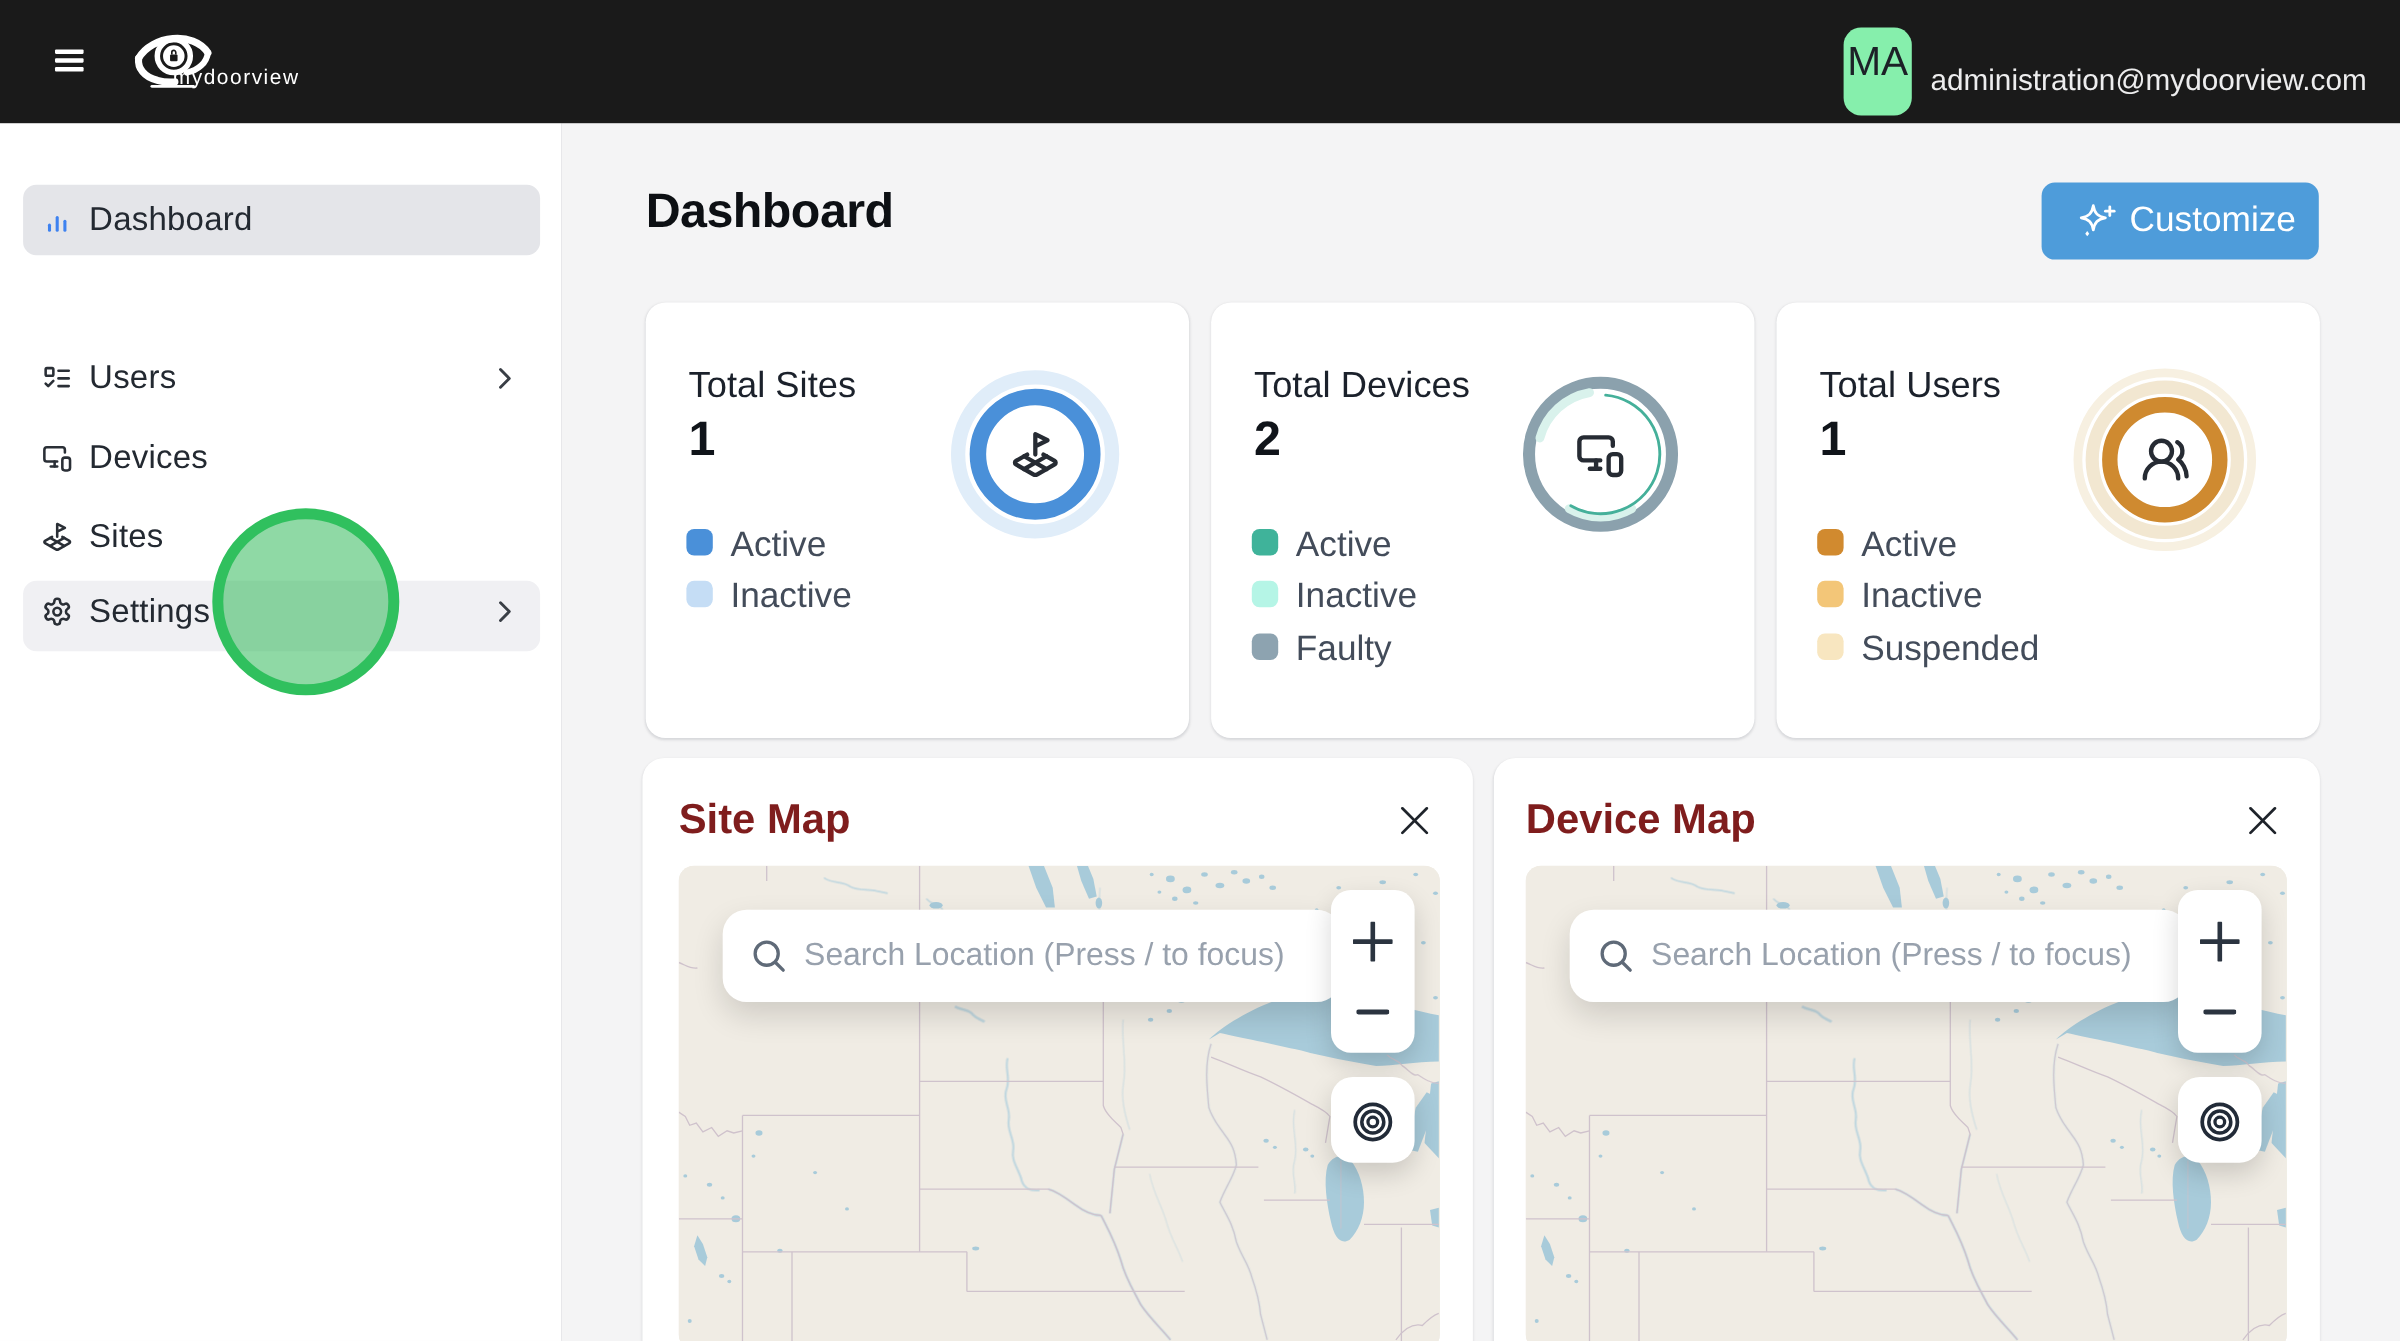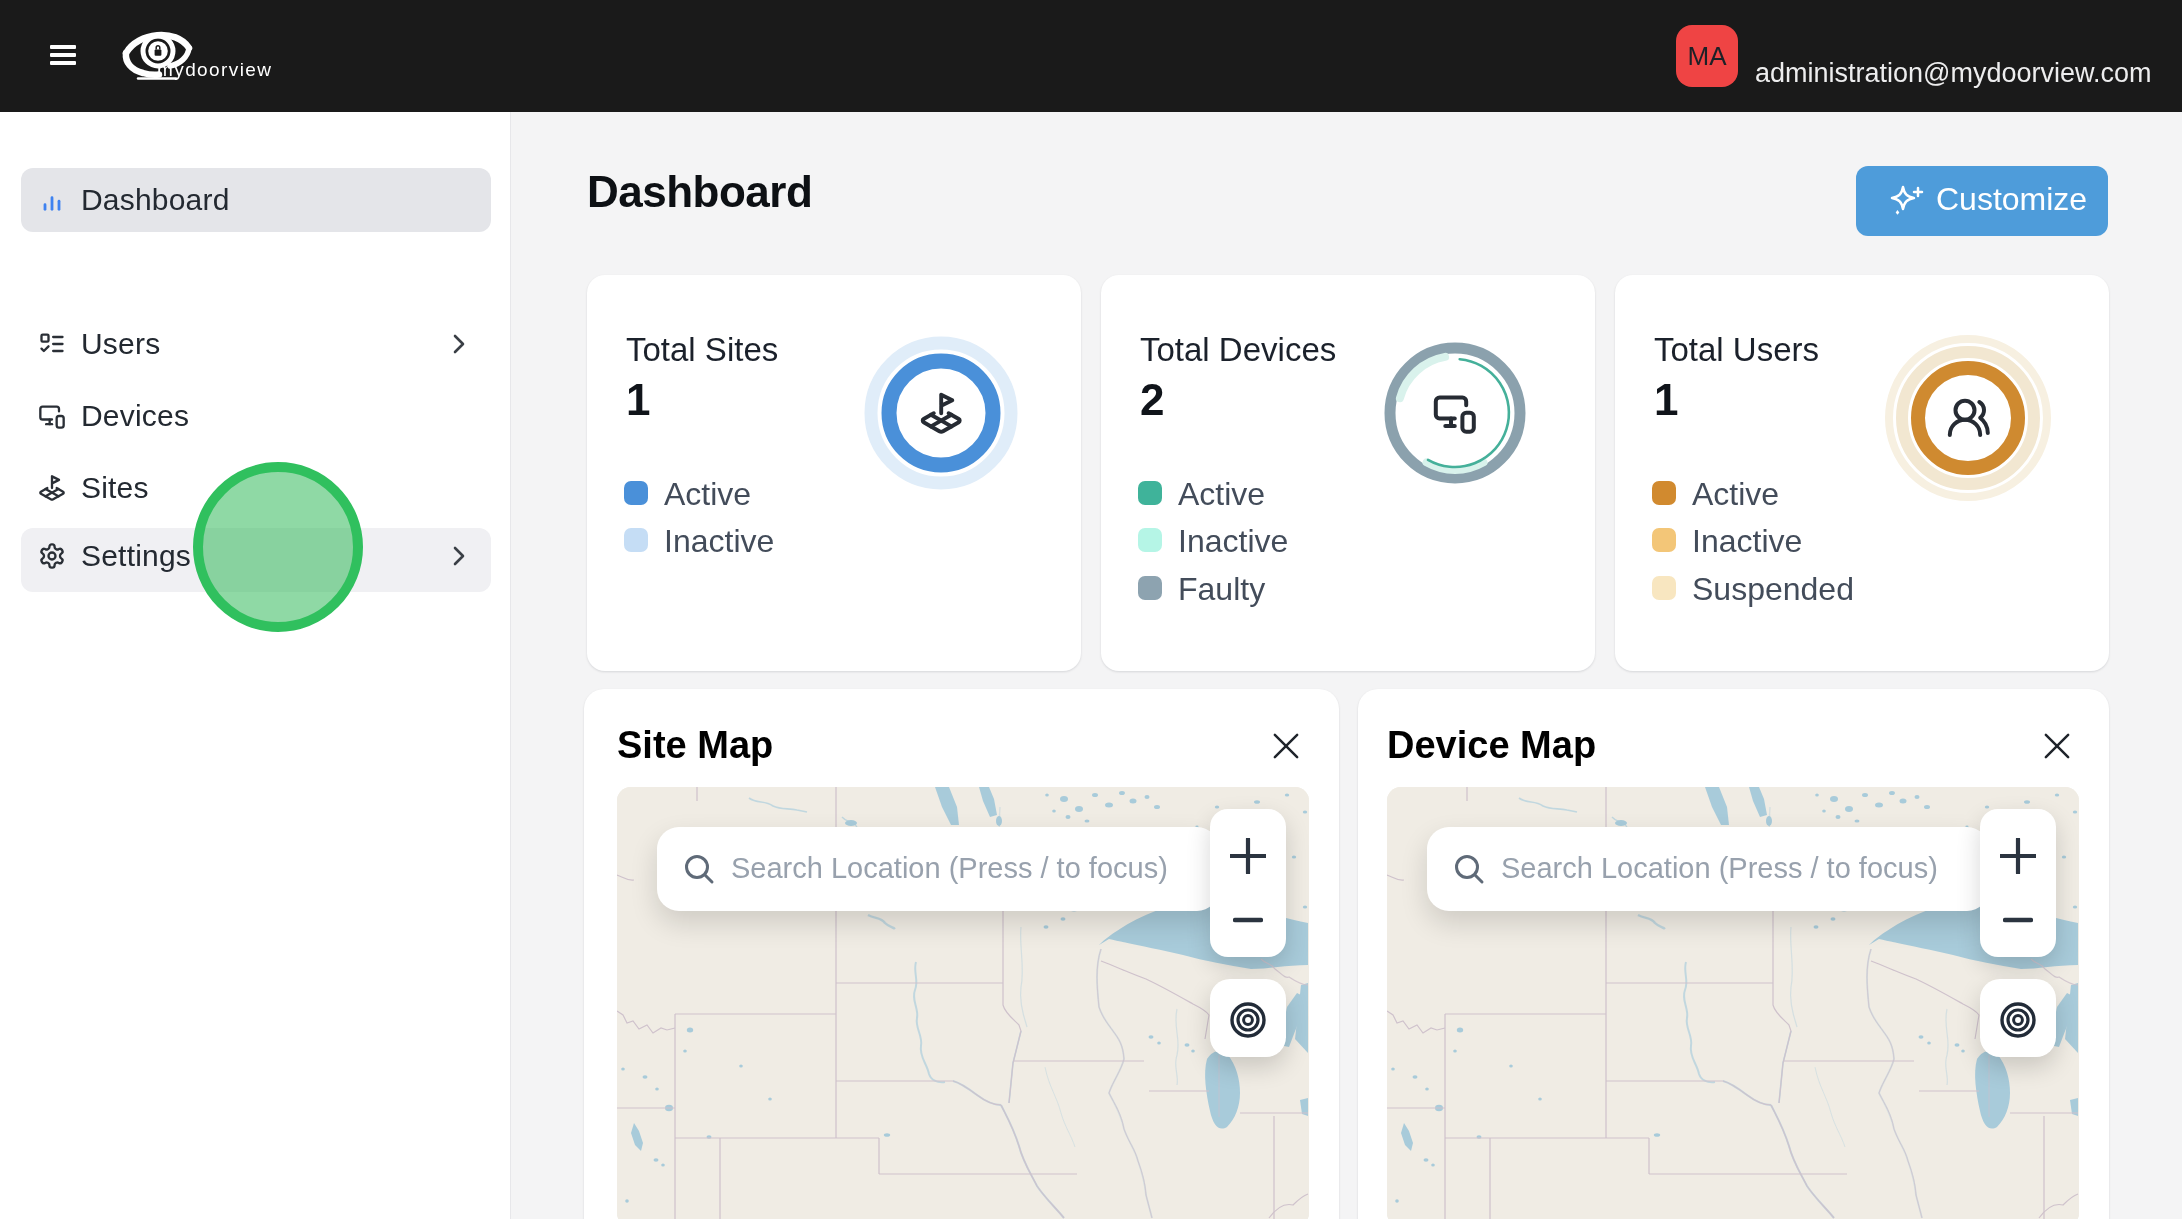--- a/index.html
+++ b/index.html
@@ -15,21 +15,21 @@
 .navlabel { position:absolute; left:81px; top:50%; transform:translateY(-50%); font-size:30px; font-weight:500; color:#232931; letter-spacing:0.2px; }
 .navicon { position:absolute; left:38px; top:50%; transform:translateY(-50%); }
 .navchev { position:absolute; left:451px; top:50%; transform:translateY(-50%); }
 
 .card { position:absolute; background:#fff; border-radius:18px; box-shadow:0 1px 2px rgba(16,24,40,.05), 0 1px 3px rgba(16,24,40,.08); }
 .cardtitle { position:absolute; left:39px; top:56px; font-size:33px; color:#1b212b; }
 .cardnum { position:absolute; left:39px; top:100px; font-size:44px; font-weight:bold; color:#10141a; }
 .lgrow { position:absolute; left:37px; height:24px; }
 .lgsq { position:absolute; left:0; top:0; width:24px; height:24px; border-radius:7px; }
 .lgtx { position:absolute; left:40px; top:-5px; font-size:32px; color:#434c5a; white-space:nowrap; }
-.maptitle { position:absolute; left:33px; top:35px; font-size:38px; font-weight:bold; color:#000000; }
+.maptitle { position:absolute; left:33px; top:35px; font-size:38px; font-weight:bold; color:#7f1d1d; }
 .mapx { position:absolute; top:44px; width:26px; height:26px; }
 .maparea { position:absolute; left:33px; top:98px; width:692px; height:440px; border-radius:14px; overflow:hidden; background:#f0ece4; }
 .searchpill { position:absolute; top:138px; width:562px; height:84px; background:#fff; border-radius:22px; box-shadow:0 12px 28px rgba(0,0,0,.14);text-align:right; }
 .searchtx { position:absolute; left:74px; top:25px; font-size:29px; color:#98a1ad; }
 .zoombox { position:absolute; top:120px; width:76px; height:148px; background:#fff; border-radius:18px; box-shadow:0 10px 24px rgba(0,0,0,.16); }
 .geobox { position:absolute; top:290px; width:76px; height:78px; background:#fff; border-radius:20px; box-shadow:0 10px 24px rgba(0,0,0,.16); }
 </style>
 </head>
 <body>
 <div id="topbar">
@@ -42,21 +42,21 @@
     <path d="M6 27 C18 6, 56 2, 69 22" fill="none" stroke="#fff" stroke-width="6.5" stroke-linecap="round"></path>
     <path d="M69 22 C68 31, 60 38, 50 40" fill="none" stroke="#fff" stroke-width="5.5" stroke-linecap="round"></path>
     <path d="M6 27 C5 36, 11 44, 23 47 C28 48.5, 34 49, 39 48.5" fill="none" stroke="#fff" stroke-width="6.5" stroke-linecap="round"></path>
     <path d="M18 52.5 L56 52.5" stroke="#fff" stroke-width="2.4" stroke-linecap="round"></path>
     <circle cx="38" cy="25" r="15" fill="none" stroke="#fff" stroke-width="5"></circle>
     <circle cx="38" cy="25" r="9.8" fill="#fff"></circle>
     <rect x="34.6" y="23.5" width="6.8" height="6.2" rx="1" fill="#1a1a1a"></rect>
     <path d="M36.2 23.5 v-1.9 a1.8 1.8 0 0 1 3.6 0 v1.9" fill="none" stroke="#1a1a1a" stroke-width="1.5"></path>
     <text x="37" y="50" font-size="19" fill="#fff" letter-spacing="1.4" font-family="Liberation Sans, sans-serif">mydoorview</text>
   </svg>
-  <div class="abs" style="left:1676px;top:25px;width:62px;height:62px;background:#ef4444;border-radius:16px;text-align:center;line-height:62px;font-size:26px;color:#1c2127;">MA</div>
+  <div class="abs" style="left:1676px;top:25px;width:62px;height:80px;background:#86efac;border-radius:16px;text-align:center;line-height:62px;font-size:37px;color:#1c2127;">MA</div>
   <div class="abs" style="left:1755px;top:58px;font-size:27px;color:#ededee;">administration@mydoorview.com</div>
 </div>
 <div id="sidebar">
   <div class="navpill" style="top:56px;background:#e4e5e9;"></div>
   <div class="navpill" style="top:416px;background:#f0f0f3;"></div>
 
   <div class="navitem" style="top:56px;">
     <svg class="navicon" width="28" height="28" viewBox="0 0 24 24" fill="none" stroke="#3e82f0" stroke-width="2.4" stroke-linecap="round">
       <path d="M6 20v-4"></path>
         <path d="M12 20V10"></path>

